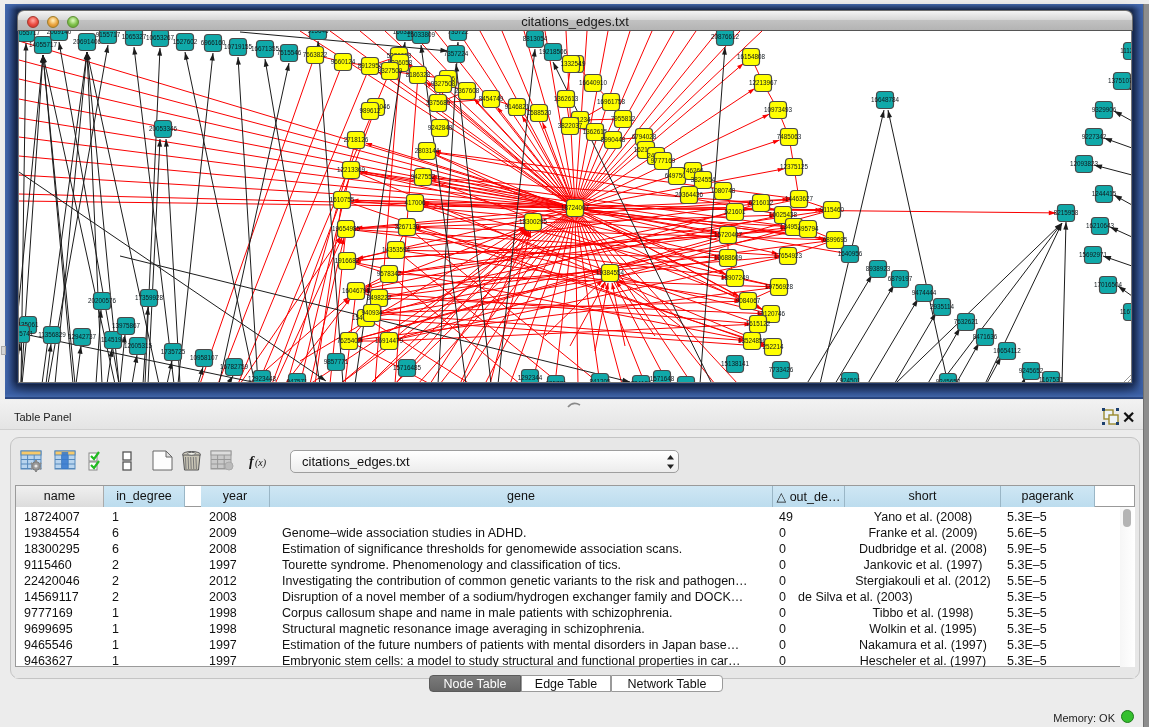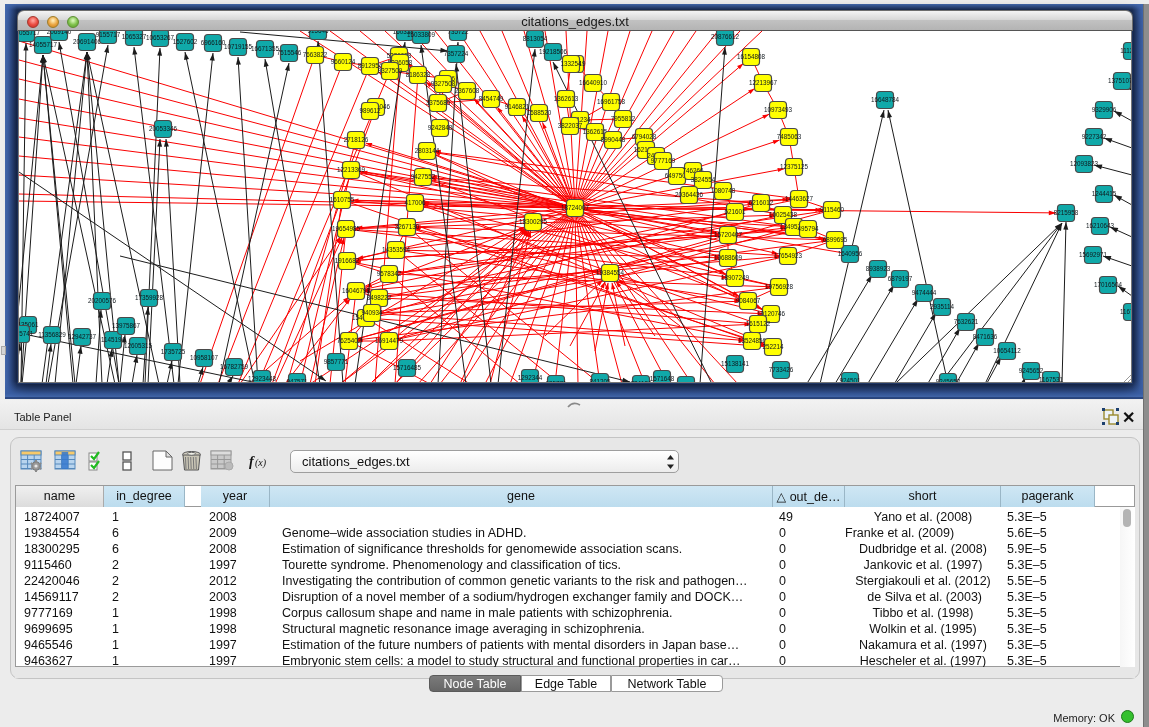--- a/index.html
+++ b/index.html
@@ -994,21 +994,21 @@
           <div class="td" style="left:763px">49</div>
           <div class="td;left:829px;width:156px" style="left:829px;width:156px;text-align:center;position:absolute;top:1px">Yano et al. (2008)</div>
           <div class="td" style="left:991px">5.3E–5</div>
         </div>
         <div class="tr" style="top:39px">
           <div class="td" style="left:8px">19384554</div>
           <div class="td" style="left:96px">6</div>
           <div class="td" style="left:193px">2009</div>
           <div class="td" style="left:266px">Genome–wide association studies in ADHD.</div>
           <div class="td" style="left:763px">0</div>
-          <div class="td;left:829px;width:156px" style="left:829px;width:156px;text-align:left;position:absolute;top:1px">Franke et al. (2009)</div>
+          <div class="td;left:829px;width:156px" style="left:829px;width:156px;text-align:center;position:absolute;top:1px">Franke et al. (2009)</div>
           <div class="td" style="left:991px">5.6E–5</div>
         </div>
         <div class="tr" style="top:55px">
           <div class="td" style="left:8px">18300295</div>
           <div class="td" style="left:96px">6</div>
           <div class="td" style="left:193px">2008</div>
           <div class="td" style="left:266px">Estimation of significance thresholds for genomewide association scans.</div>
           <div class="td" style="left:763px">0</div>
           <div class="td;left:829px;width:156px" style="left:829px;width:156px;text-align:center;position:absolute;top:1px">Dudbridge et al. (2008)</div>
           <div class="td" style="left:991px">5.9E–5</div>
@@ -1030,21 +1030,21 @@
           <div class="td" style="left:763px">0</div>
           <div class="td;left:829px;width:156px" style="left:829px;width:156px;text-align:center;position:absolute;top:1px">Stergiakouli et al. (2012)</div>
           <div class="td" style="left:991px">5.5E–5</div>
         </div>
         <div class="tr" style="top:103px">
           <div class="td" style="left:8px">14569117</div>
           <div class="td" style="left:96px">2</div>
           <div class="td" style="left:193px">2003</div>
           <div class="td" style="left:266px">Disruption of a novel member of a sodium/hydrogen exchanger family and DOCK…</div>
           <div class="td" style="left:763px">0</div>
-          <div class="td;left:829px;width:156px" style="left:810px;width:156px;text-align:right;position:absolute;top:1px">de Silva et al. (2003)</div>
+          <div class="td;left:829px;width:156px" style="left:782px;width:156px;text-align:left;position:absolute;top:1px">de Silva et al. (2003)</div>
           <div class="td" style="left:991px">5.3E–5</div>
         </div>
         <div class="tr" style="top:119px">
           <div class="td" style="left:8px">9777169</div>
           <div class="td" style="left:96px">1</div>
           <div class="td" style="left:193px">1998</div>
           <div class="td" style="left:266px">Corpus callosum shape and name in male patients with schizophrenia.</div>
           <div class="td" style="left:763px">0</div>
           <div class="td;left:829px;width:156px" style="left:829px;width:156px;text-align:center;position:absolute;top:1px">Tibbo et al. (1998)</div>
           <div class="td" style="left:991px">5.3E–5</div>

